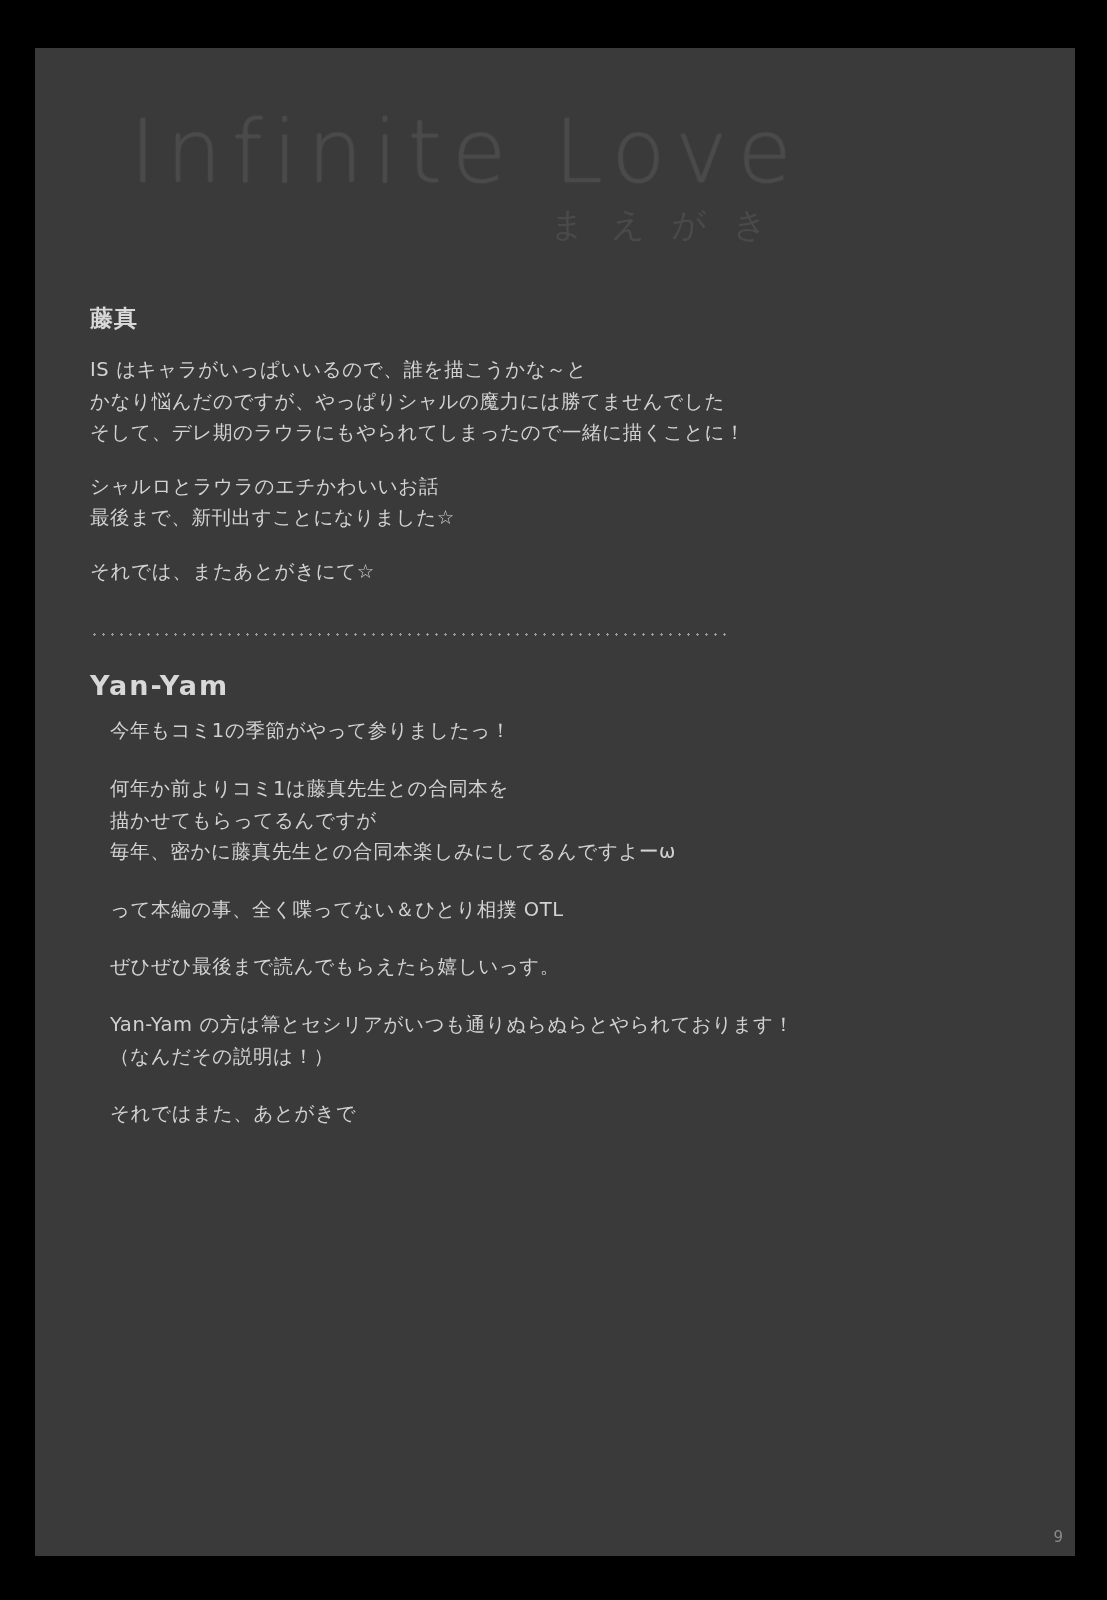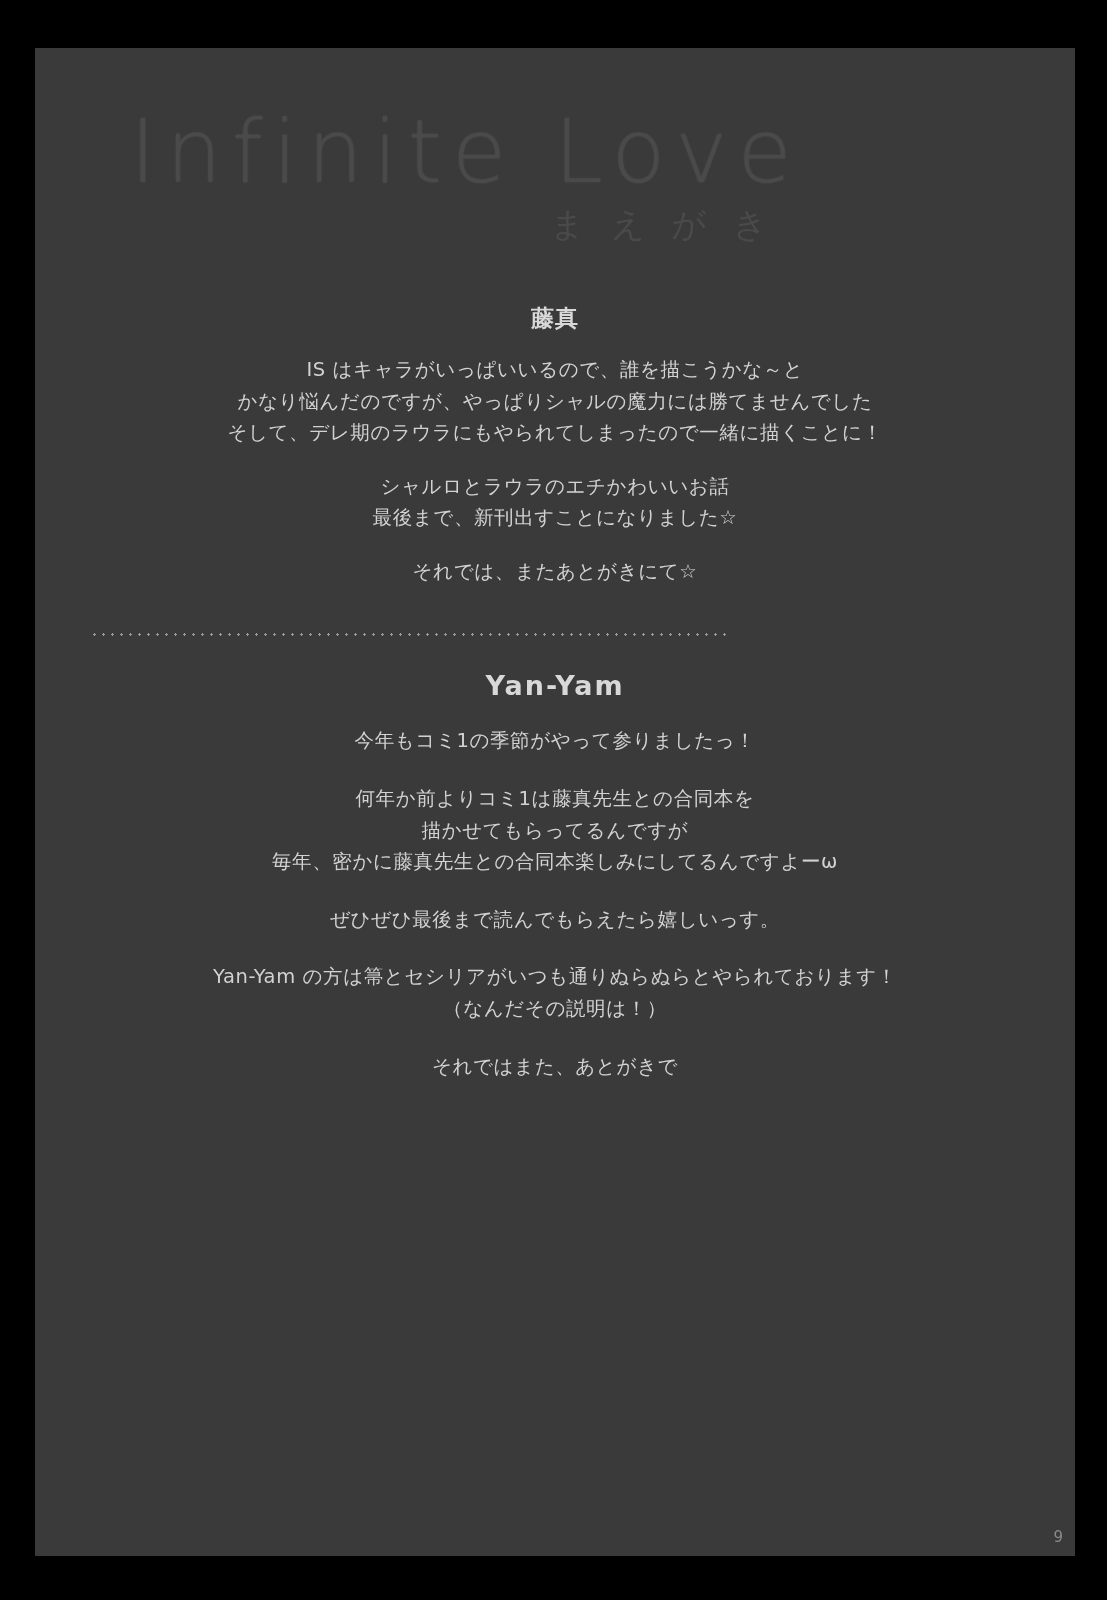--- a/index.html
+++ b/index.html
@@ -47,21 +47,20 @@
     letter-spacing: 26px;
     color: #4a4a4a;
     font-weight: 400;
     white-space: nowrap;
   }
   .content {
     position: absolute;
     left: 55px;
     top: 255px;
     width: 930px;
-    text-align: center;
   }
   .section-heading {
     color: #d8d8d8;
     font-size: 23px;
     font-weight: bold;
     letter-spacing: 1px;
     margin: 0 0 20px 0;
   }
   .para {
     color: #d2d2d2;
@@ -78,24 +77,25 @@
     background-image: radial-gradient(circle, #9a9a9a 1px, rgba(0,0,0,0) 1.3px);
     background-size: 9px 3px;
     background-repeat: repeat-x;
   }
   .block-2 {
     margin-top: 10px;
   }
   .block-2 .section-heading {
     font-size: 27px;
     letter-spacing: 2px;
-    margin-bottom: 24px;
+    margin-bottom: 14px;
   }
   .block-2 .para {
     margin-bottom: 26px;
+    margin-left: 20px;
   }
   .page-number {
     position: absolute;
     right: 12px;
     bottom: 10px;
     color: #8a8a8a;
     font-size: 15px;
   }
 </style>
 </head>
@@ -121,20 +121,21 @@
     </div>
 
     <div class="divider"></div>
 
     <div class="block block-2">
       <div class="section-heading">Yan-Yam</div>
       <p class="para">今年もコミ1の季節がやって参りましたっ！</p>
       <p class="para">何年か前よりコミ1は藤真先生との合同本を
 描かせてもらってるんですが
 毎年、密かに藤真先生との合同本楽しみにしてるんですよーω</p>
+      <p class="para">って本編の事、全く喋ってない＆ひとり相撲 OTL</p>
       <p class="para">ぜひぜひ最後まで読んでもらえたら嬉しいっす。</p>
       <p class="para">Yan-Yam の方は箒とセシリアがいつも通りぬらぬらとやられております！
 （なんだその説明は！）</p>
       <p class="para">それではまた、あとがきで</p>
     </div>
 
   </div>
 
   <div class="page-number">9</div>
 

